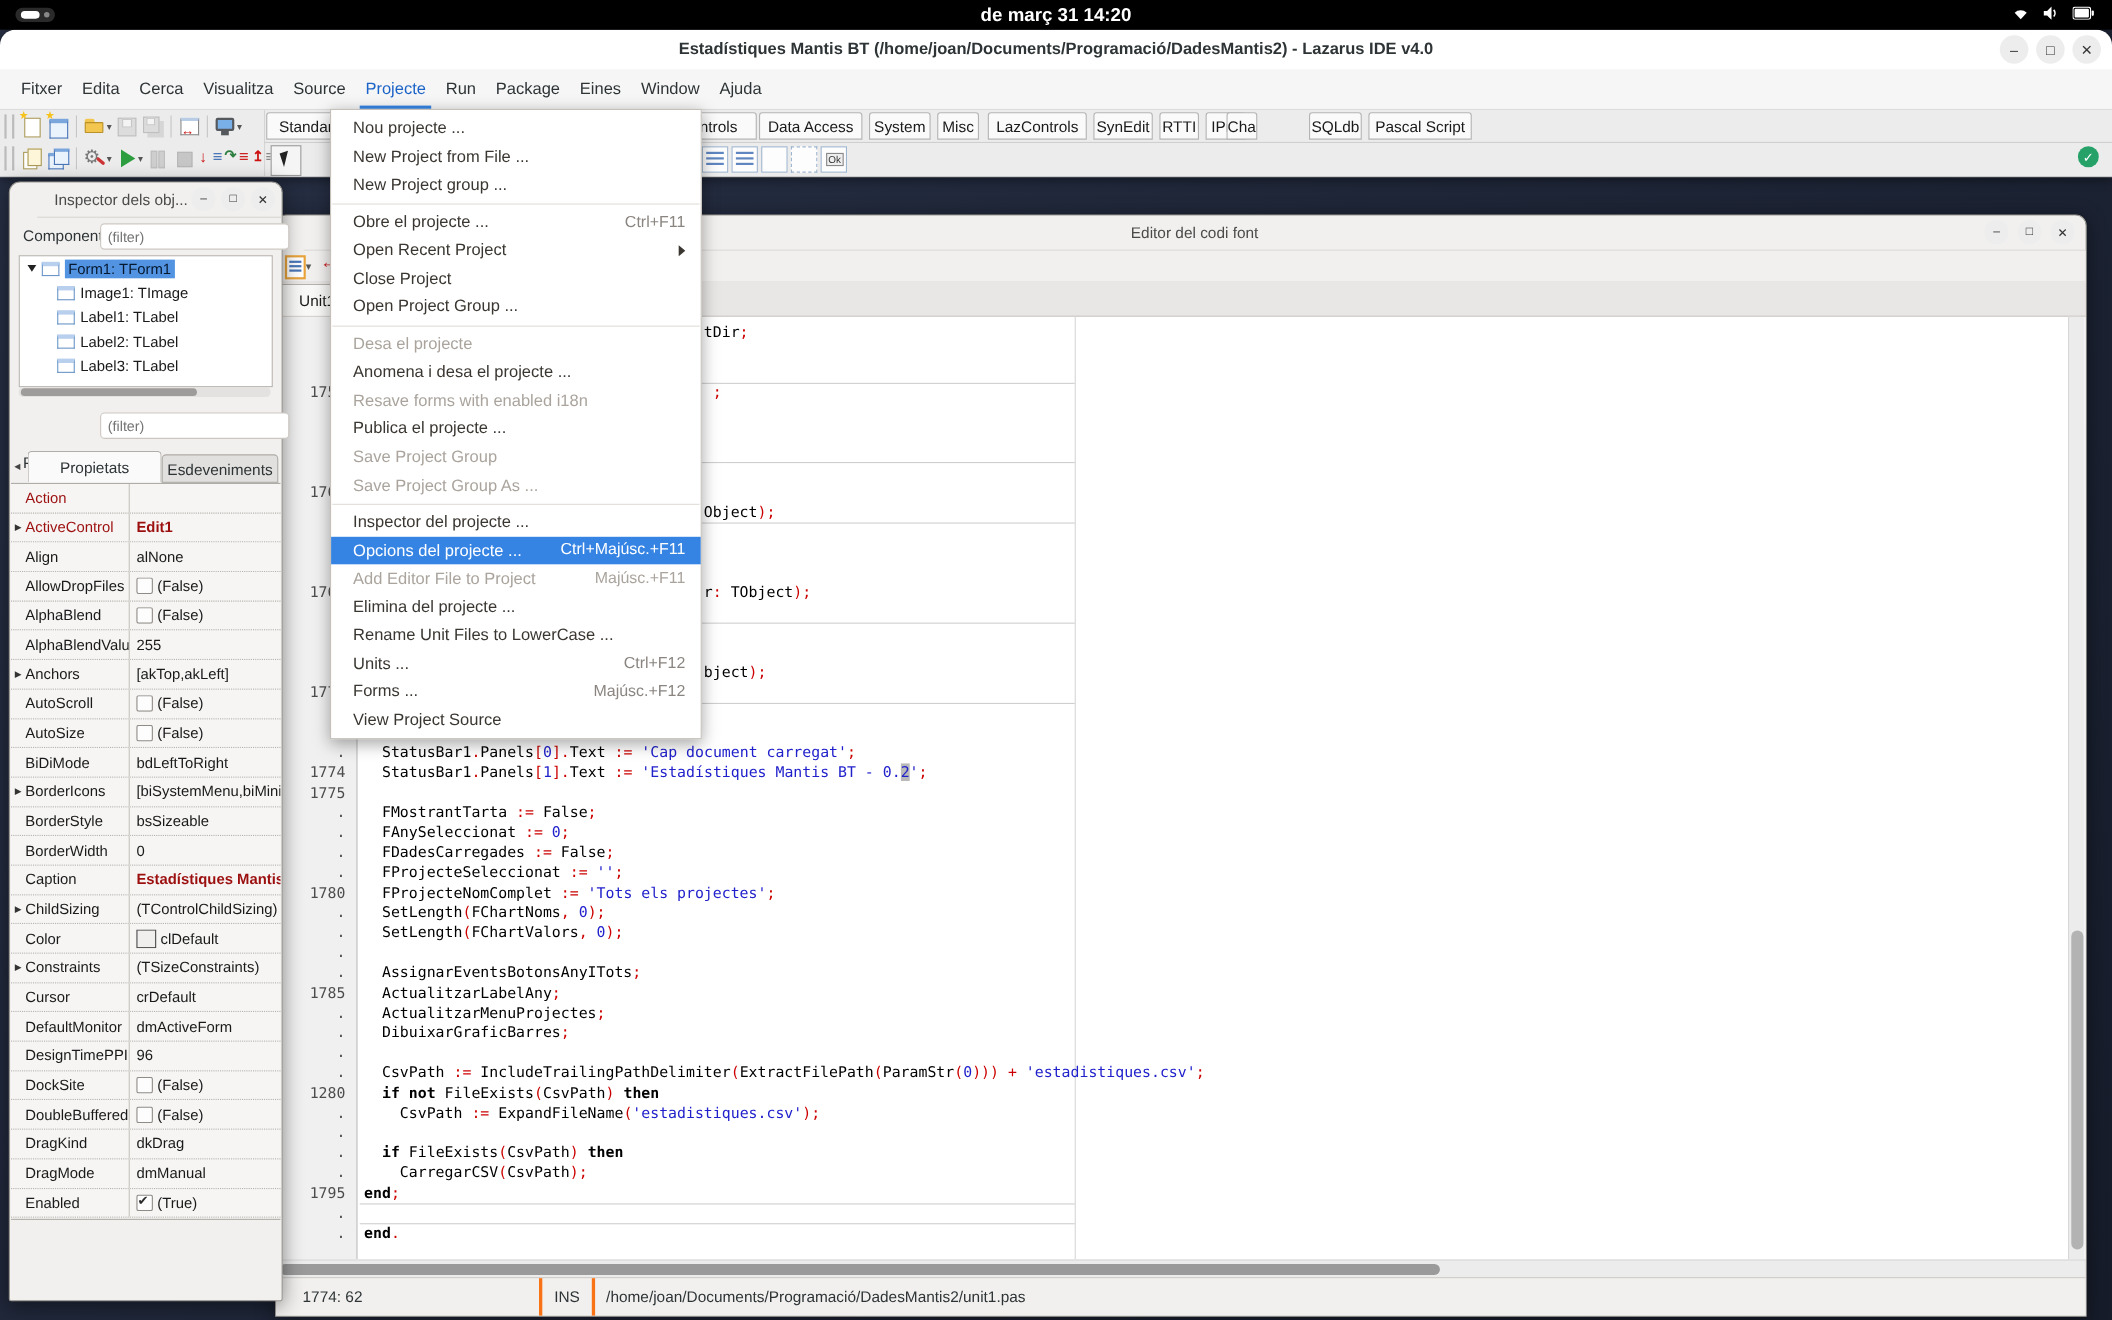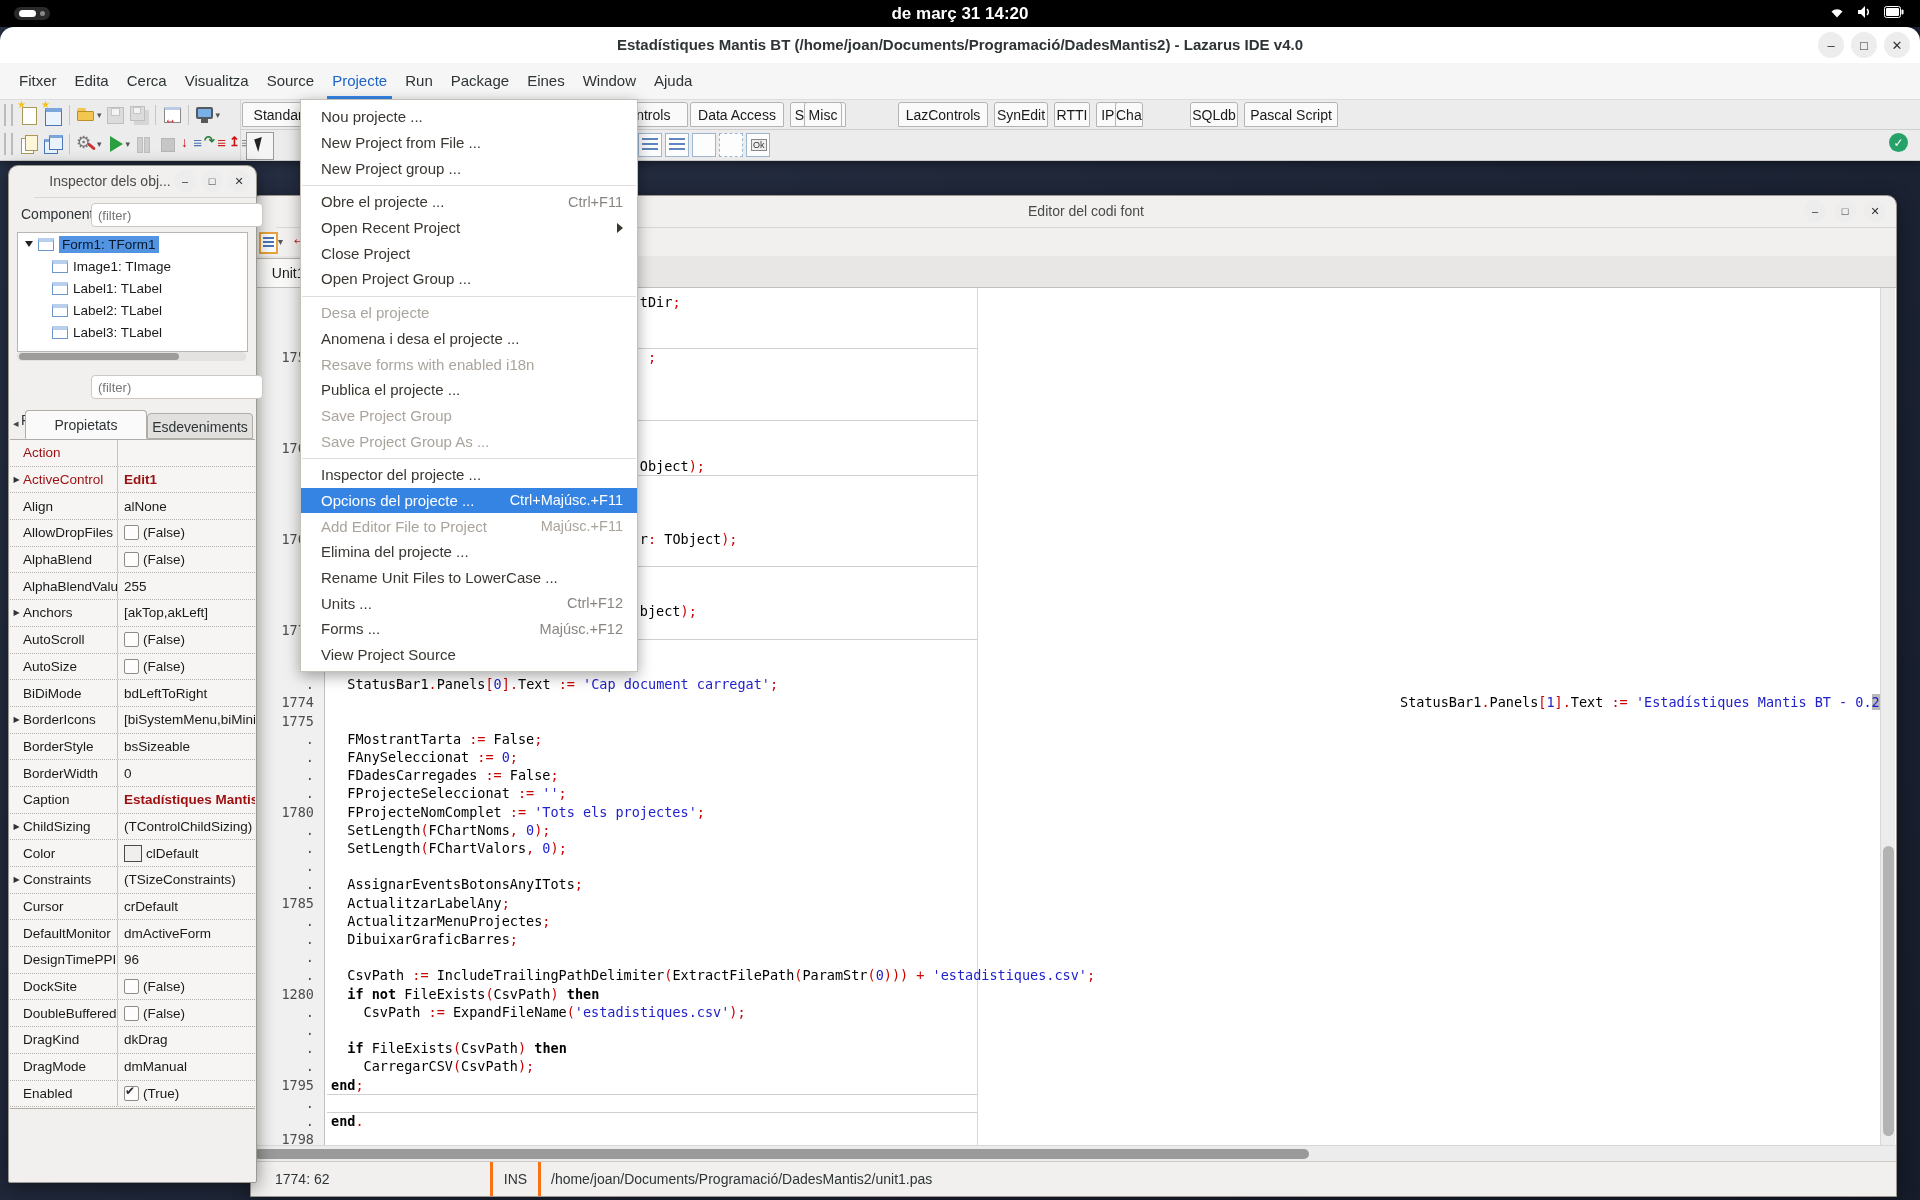--- a/index.html
+++ b/index.html
@@ -224,21 +224,21 @@
             <div class="ico step-into-icon"></div>
             <div class="ico step-over-icon"></div>
             <div class="ico step-out-icon"></div>
           </div>
       </div>
       <div id="palette-tabs">
           <div class="pal-tab" style="left: 242px; width: 80px;">Standard</div>
           <div class="pal-tab" style="left: 540px; width: 148px;">Common Controls</div>
           <div class="pal-tab" style="left: 690px; width: 94px;">Data Access</div>
           <div class="pal-tab" style="left: 790px; width: 56px;">System</div>
-          <div class="pal-tab" style="left: 804px; width: 38px;">Misc</div>
+          <div class="pal-tab" style="left: 852px; width: 38px;">Misc</div>
           <div class="pal-tab" style="left: 898px; width: 90px;">LazControls</div>
           <div class="pal-tab" style="left: 994px; width: 54px;">SynEdit</div>
           <div class="pal-tab" style="left: 1054px; width: 36px;">RTTI</div>
           <div class="pal-tab" style="left: 1096px; width: 36px;">IPro</div>
           <div class="pal-tab" style="left: 1072px; width: 28px; margin-left: 43px;">Chart</div>
           <div class="pal-tab" style="left: 1190px; width: 48px;">SQLdb</div>
           <div class="pal-tab" style="left: 1244px; width: 94px;">Pascal Script</div>
         </div>
       <div class="pal-row2">
         <div class="pointer-box"></div>
@@ -595,21 +595,21 @@
           <span class="code"></span>
         </div>
         <div class="cl" style="top: 369px;">
           <div class="num">.</div>
           <span class="code"></span>
         </div>
         <div class="cl" style="top: 387.2px;">
           <div class="num">.</div>
           <span class="code"><span class="c-i">  StatusBar1</span><span class="c-s">.</span><span class="c-i">Panels</span><span class="c-s">[</span><span class="c-d">0</span><span class="c-s">].</span><span class="c-i">Text</span><span class="c-s"> := </span><span class="c-q">'Cap document carregat'</span><span class="c-s">;</span></span>
         </div>
-        <div class="cl" style="top: 405.4px; justify-content: space-between;">
+        <div class="cl" style="top: 405.4px;">
           <div class="num">1774</div>
           <span class="code"><span class="c-i">  StatusBar1</span><span class="c-s">.</span><span class="c-i">Panels</span><span class="c-s">[</span><span class="c-d">1</span><span class="c-s">].</span><span class="c-i">Text</span><span class="c-s"> := </span><span class="c-q">'Estadístiques Mantis BT - 0.</span><span class="c-qc">2</span><span class="c-q">'</span><span class="c-s">;</span></span>
         </div>
         <div class="cl" style="top: 423.6px;">
           <div class="num">1775</div>
           <span class="code"></span>
         </div>
         <div class="cl" style="top: 441.8px;">
           <div class="num">.</div>
           <span class="code"><span class="c-i">  FMostrantTarta</span><span class="c-s"> := </span><span class="c-i">False</span><span class="c-s">;</span></span>
@@ -690,24 +690,20 @@
           <div class="num">1795</div>
           <span class="code"><span class="c-k">end</span><span class="c-s">;</span></span>
         </div>
         <div class="cl" style="top: 805.8px;">
           <div class="num">.</div>
           <span class="code"></span>
         </div>
         <div class="cl" style="top: 824px;">
           <div class="num">.</div>
           <span class="code"><span class="c-k">end</span><span class="c-s">.</span></span>
-        </div>
-        <div class="cl" style="top: 842.2px;">
-          <div class="num">1798</div>
-          <span class="code"></span>
         </div>
         <div class="divline" style="top: 59.6px;"></div>
         <div class="divline" style="top: 132.4px;"></div>
         <div class="divline" style="top: 187px;"></div>
         <div class="divline" style="top: 278px;"></div>
         <div class="divline" style="top: 350.8px;"></div>
         <div class="divline" style="top: 805.8px;"></div>
         <div class="divline" style="top: 824px;"></div>
       </div>
     <div class="ed-vscroll">

